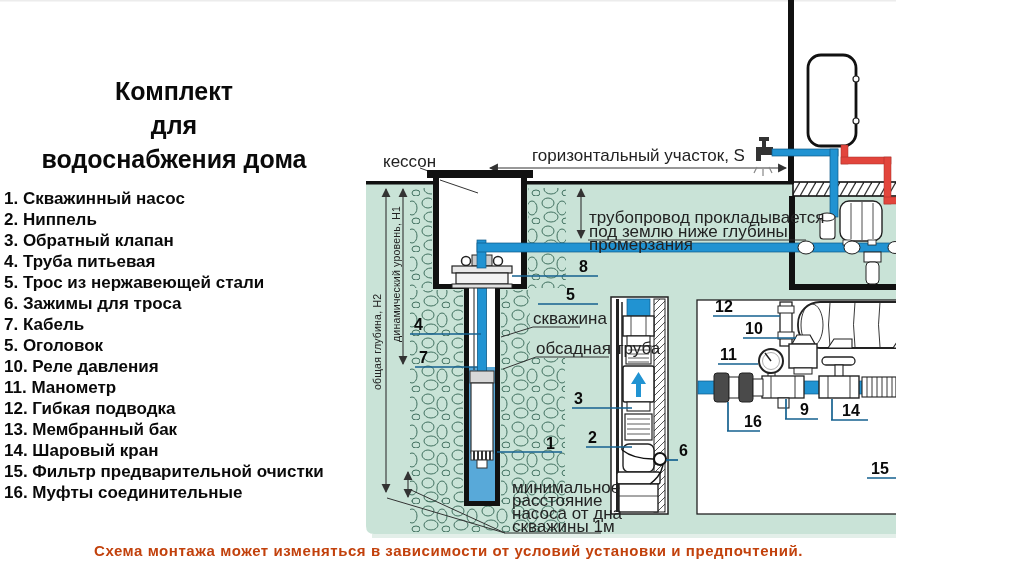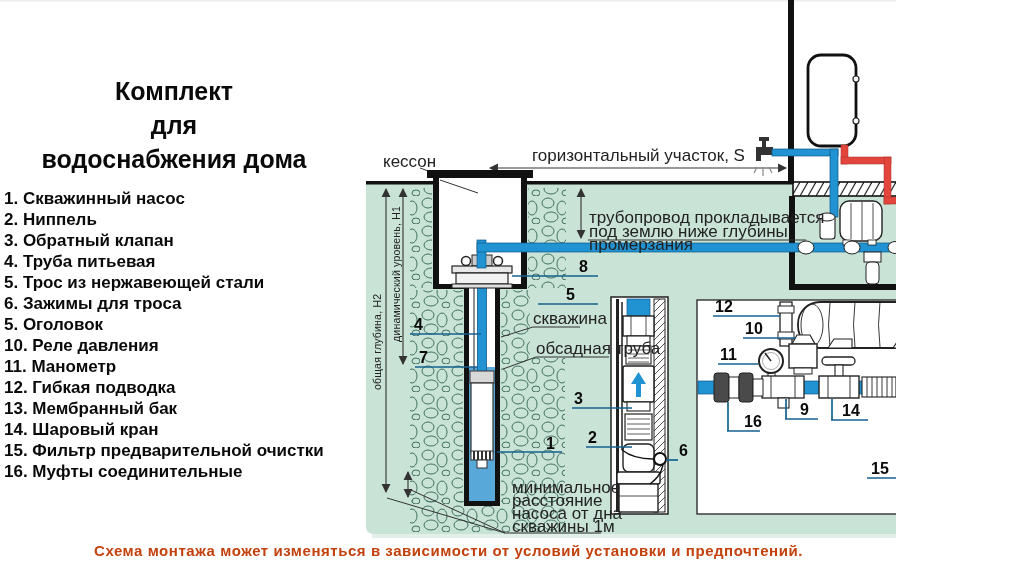--- a/index.html
+++ b/index.html
@@ -319,20 +319,21 @@
 для
 водоснабжения дома</div>
 
 <div class="legend">
   <div class="leg-item">1. Скважинный насос</div>
   <div class="leg-item">2. Ниппель</div>
   <div class="leg-item">3. Обратный клапан</div>
   <div class="leg-item">4. Труба питьевая</div>
   <div class="leg-item">5. Трос из нержавеющей стали</div>
   <div class="leg-item">6. Зажимы для троса</div>
+  <div class="leg-item">7. Кабель</div>
   <div class="leg-item">5. Оголовок</div>
   <div class="leg-item">10. Реле давления</div>
   <div class="leg-item">11. Манометр</div>
   <div class="leg-item">12. Гибкая подводка</div>
   <div class="leg-item">13. Мембранный бак</div>
   <div class="leg-item">14. Шаровый кран</div>
   <div class="leg-item">15. Фильтр предварительной очистки</div>
   <div class="leg-item">16. Муфты соединительные</div>
 </div>
 

